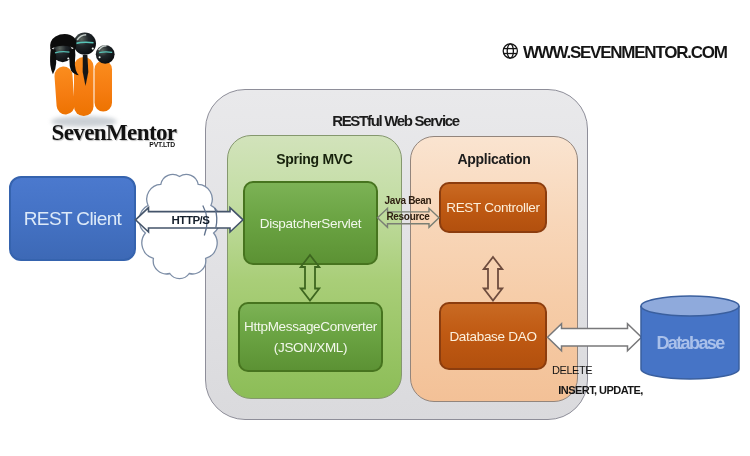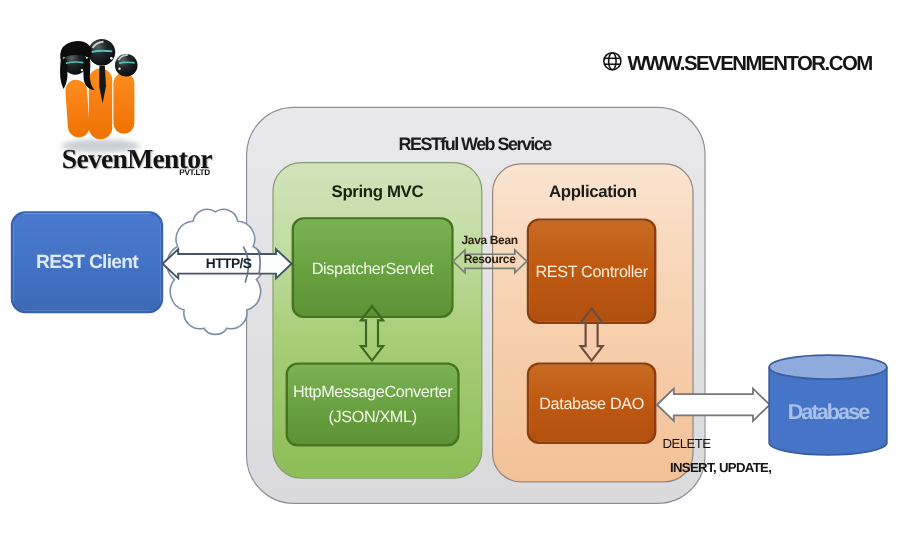--- a/index.html
+++ b/index.html
@@ -16,40 +16,40 @@
     border:1.5px solid #93857c;box-sizing:border-box;}
   .gbox{border-radius:10px;background:linear-gradient(180deg,#7cb255 0%,#6ba443 45%,#5c9234 100%);
     border:2px solid #47741f;box-sizing:border-box;color:#f3f8ec;display:flex;align-items:center;justify-content:center;
     text-align:center;font-size:13.5px;letter-spacing:-0.3px;}
   .obox{border-radius:10px;background:linear-gradient(180deg,#c96a23 0%,#c05a13 45%,#b2500e 100%);
     border:2px solid #8c3d0e;box-sizing:border-box;color:#fcf0dc;display:flex;align-items:center;justify-content:center;
     text-align:center;font-size:13.5px;letter-spacing:-0.3px;}
   #restClient{left:9px;top:176px;width:127px;height:85px;border-radius:12px;
     background:linear-gradient(180deg,#4b79ce 0%,#4472c4 50%,#3d69b6 100%);
     border:2px solid #3563ae;box-sizing:border-box;color:#dce9f8;display:flex;align-items:center;justify-content:center;
-    font-size:16px;letter-spacing:-0.6px;font-weight:bold;}
+    font-size:19px;letter-spacing:-0.6px;}
   .title{color:#1c1c1c;text-align:center;}
   #svgAll{left:0;top:0;width:750px;height:456px;}
 </style>
 </head>
 <body>
 
 <div class="abs" id="grayBox"></div>
 <div class="abs title" style="left:205px;top:111.5px;width:381px;font-size:15px;font-weight:600;letter-spacing:-1.3px;">RESTful Web Service</div>
 
 <div class="abs" id="greenBox"></div>
 <div class="abs title" style="left:227px;top:151px;width:175px;font-size:14px;font-weight:bold;letter-spacing:-0.3px;color:#17220c;">Spring MVC</div>
 
 <div class="abs" id="peachBox"></div>
 <div class="abs title" style="left:410px;top:151px;width:168px;font-size:14px;font-weight:600;letter-spacing:-0.3px;">Application</div>
 
 <div class="abs gbox" style="left:243px;top:181px;width:135px;height:84px;">DispatcherServlet</div>
 <div class="abs gbox" style="left:238px;top:302px;width:145px;height:70px;line-height:21px;">HttpMessageConverter<br>(JSON/XML)</div>
 
-<div class="abs obox" style="left:439px;top:182px;width:108px;height:88px;">REST Controller</div>
+<div class="abs obox" style="left:439px;top:182px;width:108px;height:51px;">REST Controller</div>
 <div class="abs obox" style="left:439px;top:302px;width:108px;height:68px;">Database DAO</div>
 
 <div class="abs" id="restClient">REST Client</div>
 
 <div class="abs" style="left:523px;top:42.5px;font-size:17px;font-weight:bold;letter-spacing:-1.25px;color:#151515;">WWW.SEVENMENTOR.COM</div>
 
 <div class="abs" style="left:44px;top:119.5px;width:140px;text-align:center;font-family:'Liberation Serif',serif;font-size:23px;font-weight:600;color:#121212;letter-spacing:-0.6px;text-shadow:1px 1px 1px rgba(120,120,120,0.45);">SevenMentor</div>
 <div class="abs" style="left:140px;top:140.5px;width:35px;text-align:right;font-size:6.8px;font-weight:bold;color:#111;letter-spacing:-0.2px;">PVT.LTD</div>
 
 <svg class="abs" id="svgAll" viewBox="0 0 750 456">

